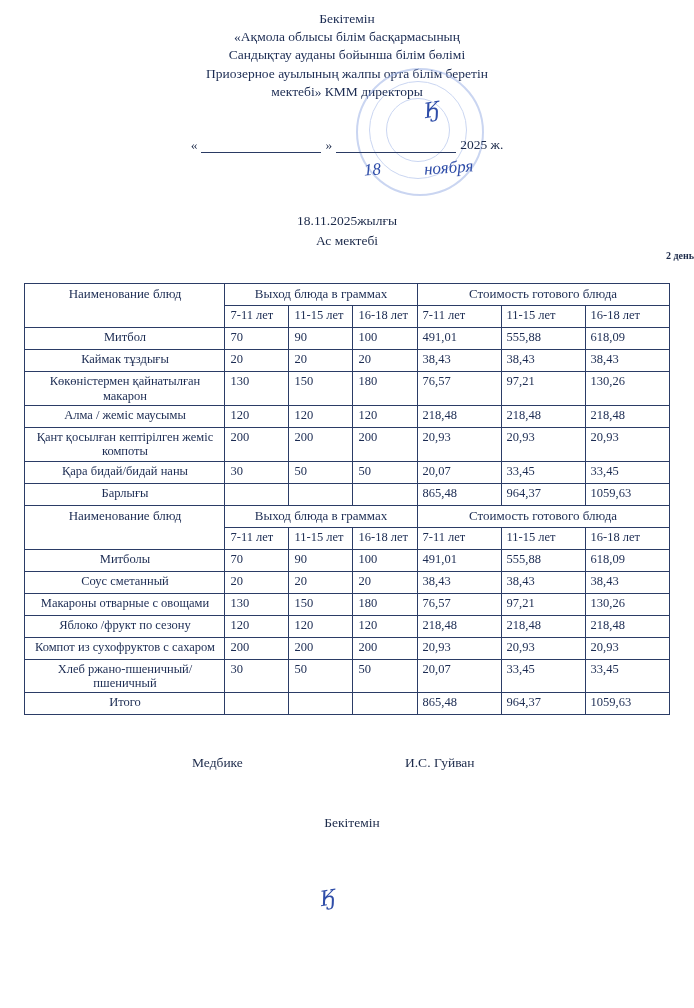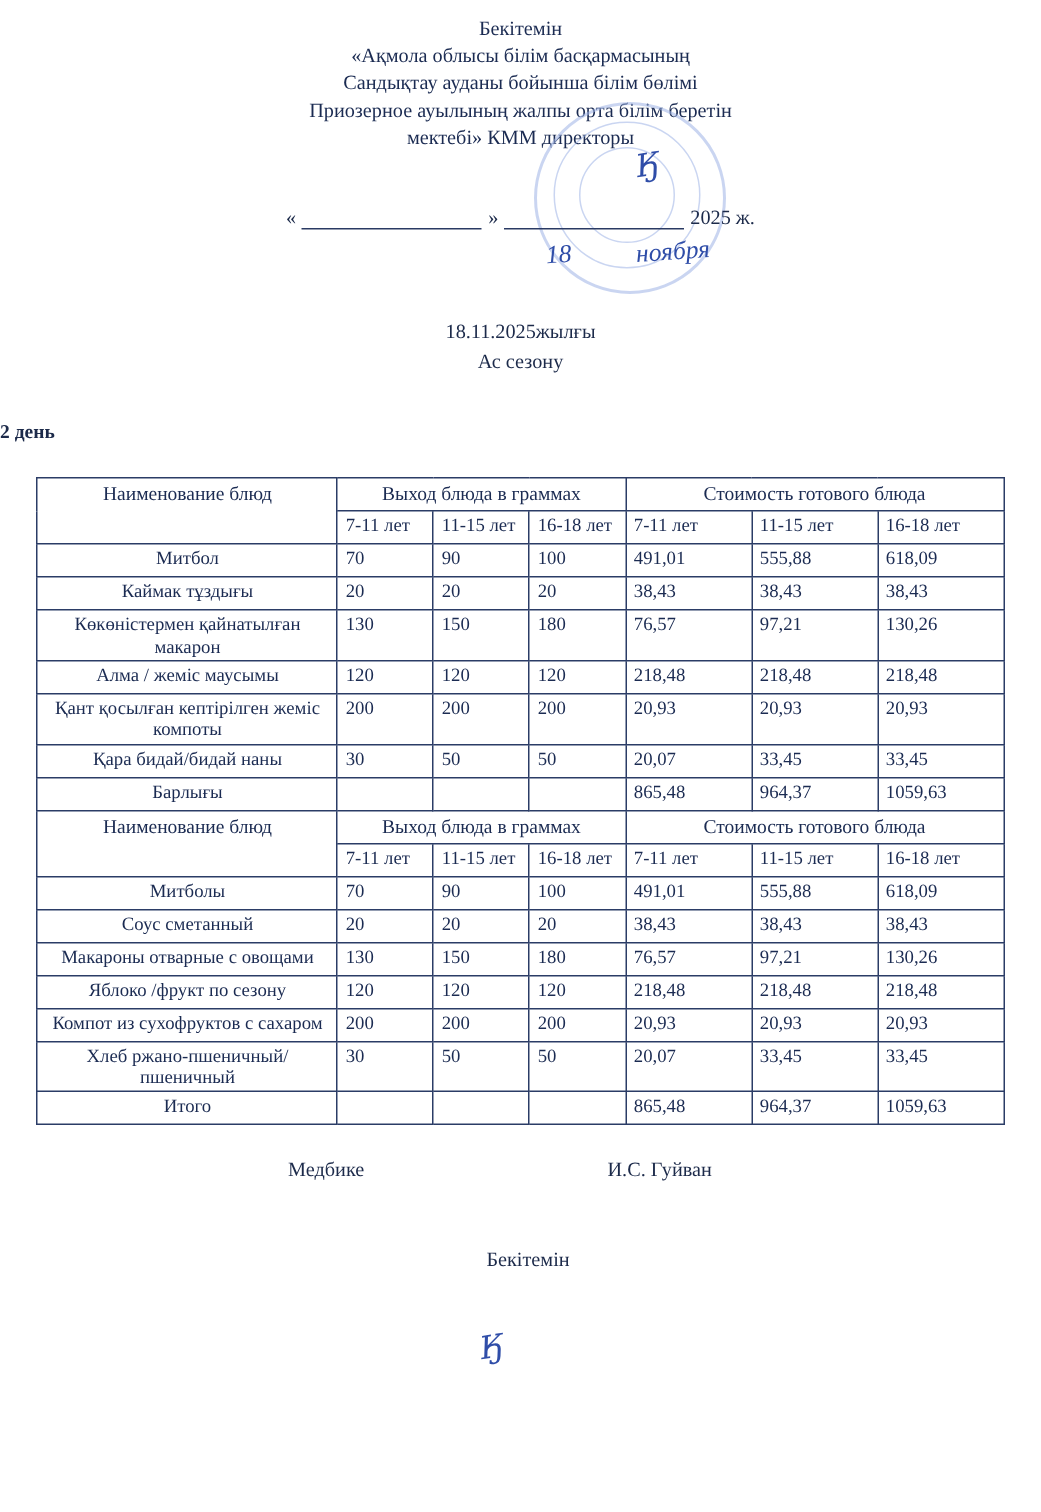--- a/index.html
+++ b/index.html
@@ -63,24 +63,23 @@
     vertical-align: bottom;
     margin: 0 4px;
   }
   .menu-date {
     text-align: center;
     font-size: 13.5px;
     margin-top: 58px;
     line-height: 1.45;
   }
   .day-label {
-    text-align: left;
-    font-size: 13px;
+    text-align: right;
+    font-size: 10px;
     font-weight: bold;
-    margin-top: 30px;
   }
   table.menu {
     border-collapse: collapse;
     width: 640px;
     margin: 22px auto 0 auto;
     font-size: 12.5px;
     table-layout: fixed;
     font-family: Liberation Serif, serif;
   }
   table.menu td, table.menu th {
@@ -113,21 +112,21 @@
     padding-left: 8px;
   }
   .total-row td {
     height: 17px;
   }
   col.c-dish { width: 200px; }
   col.c-g { width: 64px; }
   col.c-s { width: 84px; }
 
   .footer-sign {
-    margin-top: 16px;
+    margin-top: 34px;
     font-size: 13.5px;
     position: relative;
     height: 40px;
     text-align: center;
   }
   .footer-sign .role {
     position: absolute;
     left: 192px;
     top: 6px;
   }
@@ -227,21 +226,21 @@
   <div class="scribble sig1">Ӄ</div>
 
   <div class="date-row">
     <span>«</span><span class="blank"></span><span>»</span><span class="blank"></span><span>2025 ж.</span>
   </div>
   <div class="date-day">18</div>
   <div class="date-month">ноября</div>
 
   <div class="menu-date">
     <div>18.11.2025жылғы</div>
-    <div>Ас сезону</div>
+    <div>Ас мектебі</div>
   </div>
 
   <div class="day-label">2 день</div>
 
   <table class="menu">
     <colgroup>
       <col class="c-dish">
         <col class="c-g">
         <col class="c-g">
         <col class="c-g">

